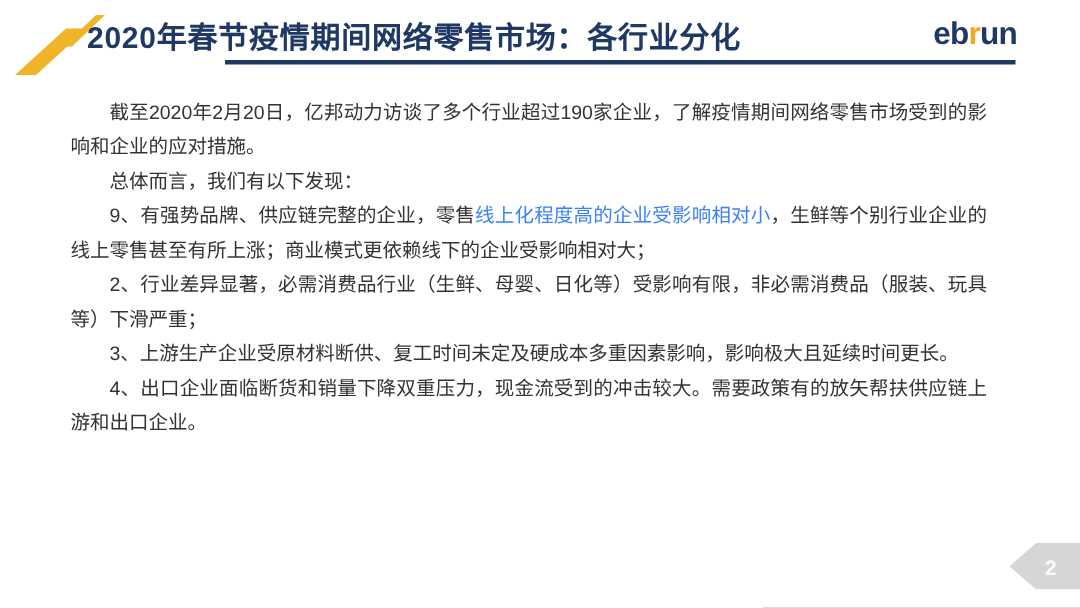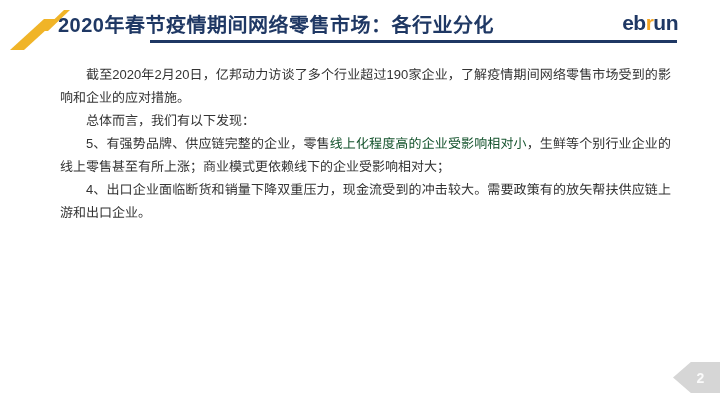--- a/index.html
+++ b/index.html
@@ -37,28 +37,28 @@
   .ebrun-org{
     font-size:12.5px;font-weight:bold;color:#1f3864;
     margin-left:2px;letter-spacing:0.5px;
   }
   .title-rule{
     position:absolute;left:150px;top:40px;
     width:527px;height:3px;background:#1f3864;
   }
   
   .content{
-    position:absolute;left:60px;top:63px;width:611px;
+    position:absolute;left:47px;top:63px;width:611px;
     font-size:13px;line-height:23px;color:#333333;
     text-align:justify;
   }
   .content p{
     margin:0;text-indent:2em;
   }
-  .hl-red{color:#14532d;}
+  .hl-red{color:#3b82f6;}
   
   .page-badge{
     position:absolute;right:0;top:362px;
     width:47px;height:31px;
     background:#d6d6d6;
     clip-path:polygon(0% 50%,38% 0%,100% 0%,100% 100%,38% 100%);
     display:flex;align-items:center;justify-content:center;
   }
   .page-badge span{
     font-size:14px;color:#fafafa;font-weight:bold;
@@ -79,21 +79,23 @@
 
   <div class="ebrun-logo">
     <span class="ebrun-wordmark"><span>eb</span><span class="r-accent">r</span><span>un</span></span>
   </div>
 
   <div class="title-rule"></div>
 
   <div class="content">
     <p>截至2020年2月20日，亿邦动力访谈了多个行业超过190家企业，了解疫情期间网络零售市场受到的影响和企业的应对措施。</p>
     <p>总体而言，我们有以下发现：</p>
-    <p><span>5、有强势品牌、供应链完整的企业，零售</span><span class="hl-red">线上化程度高的企业受影响相对小</span><span>，生鲜等个别行业企业的线上零售甚至有所上涨；商业模式更依赖线下的企业受影响相对大；</span></p>
+    <p><span>9、有强势品牌、供应链完整的企业，零售</span><span class="hl-red">线上化程度高的企业受影响相对小</span><span>，生鲜等个别行业企业的线上零售甚至有所上涨；商业模式更依赖线下的企业受影响相对大；</span></p>
+    <p>2、行业差异显著，必需消费品行业（生鲜、母婴、日化等）受影响有限，非必需消费品（服装、玩具等）下滑严重；</p>
+    <p>3、上游生产企业受原材料断供、复工时间未定及硬成本多重因素影响，影响极大且延续时间更长。</p>
     <p>4、出口企业面临断货和销量下降双重压力，现金流受到的冲击较大。需要政策有的放矢帮扶供应链上游和出口企业。</p>
   </div>
 
   <div class="page-badge">
     <span>2</span>
   </div>
 
 </div>
 
 </body></html>

